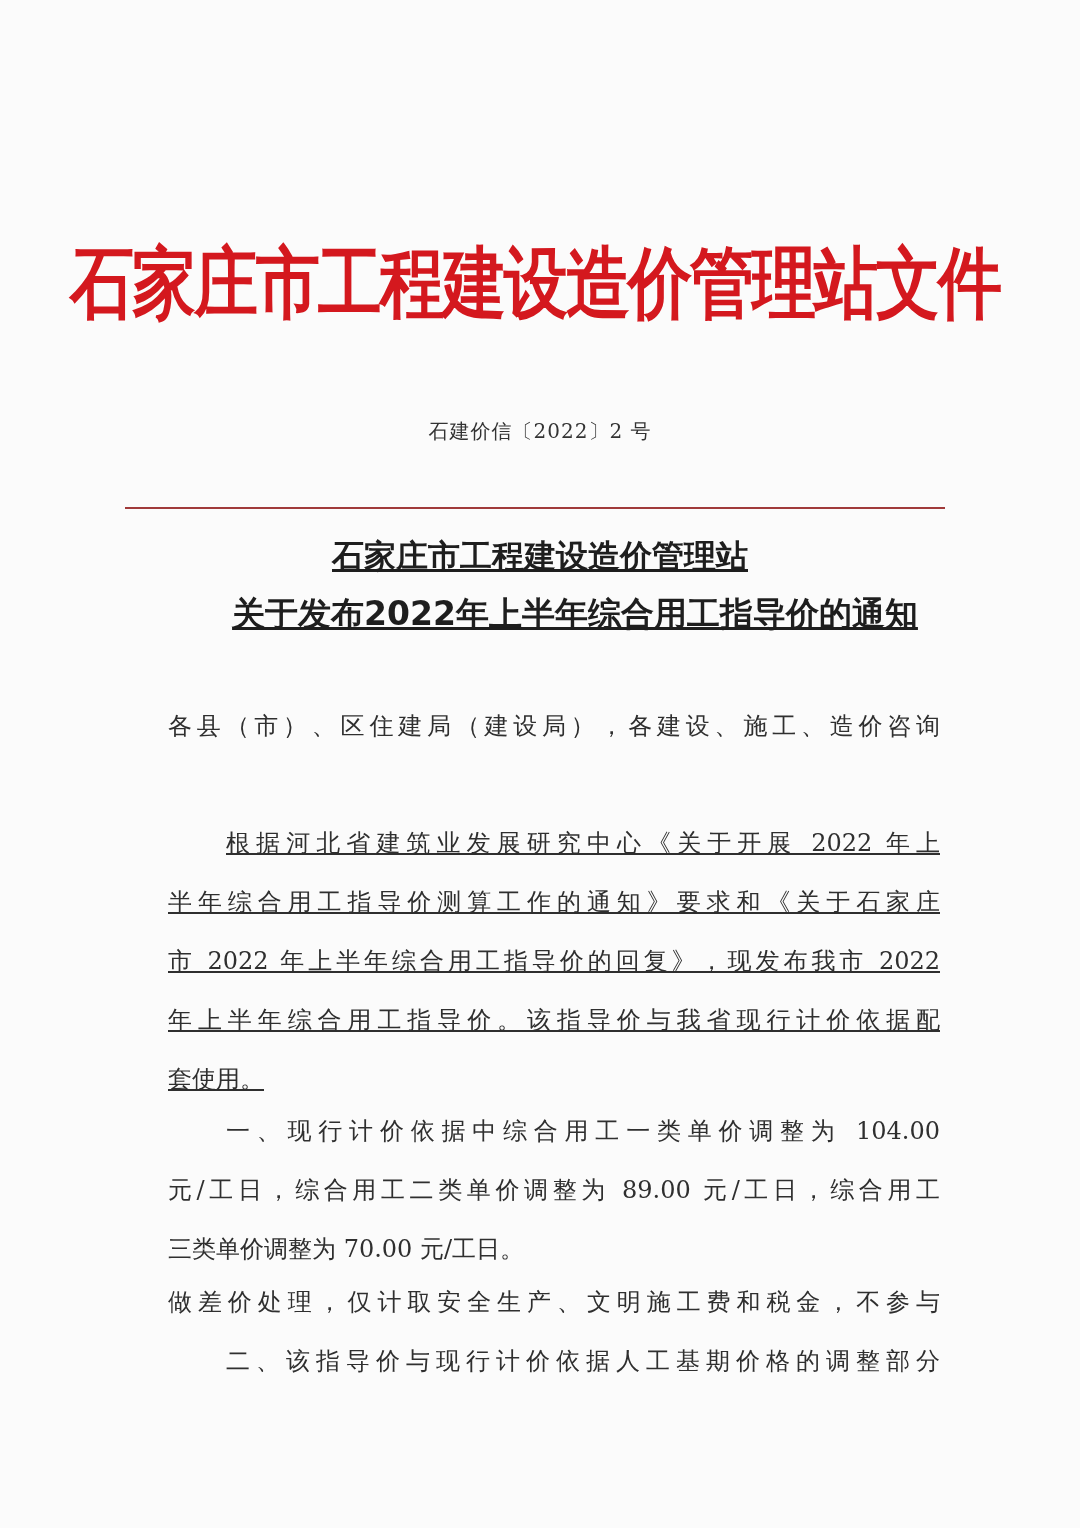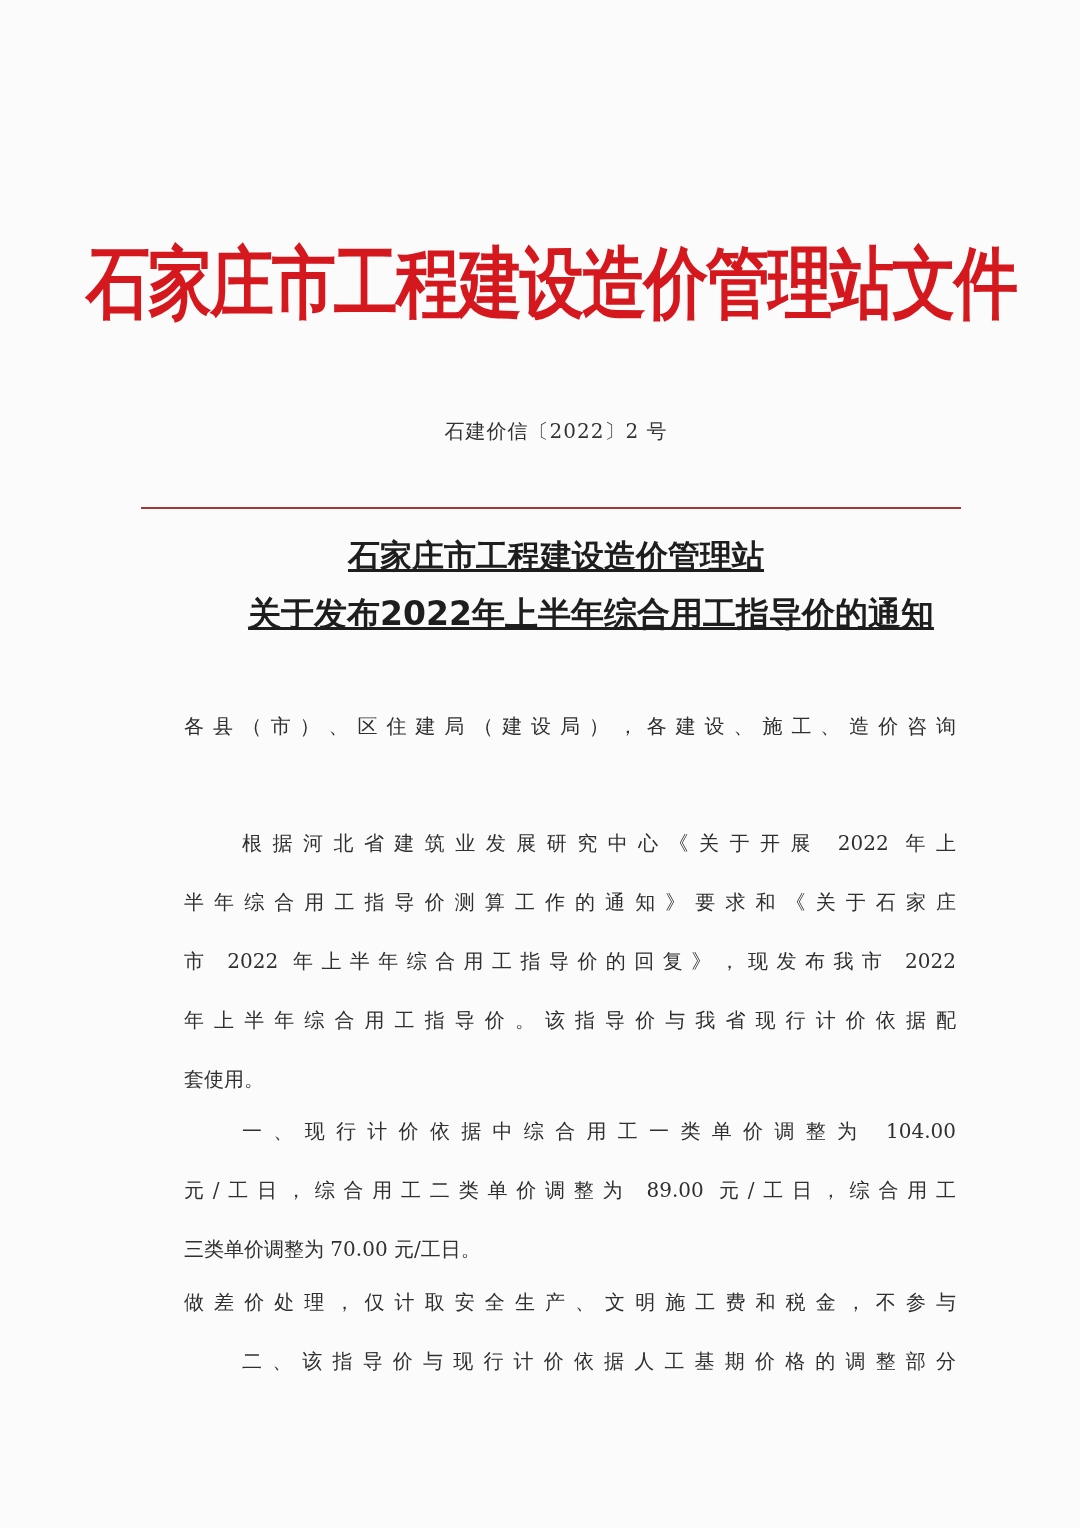--- a/index.html
+++ b/index.html
@@ -3,21 +3,21 @@
 <meta charset="utf-8">
 <style>
   html, body { margin: 0; padding: 0; }
   body {
     width: 1080px; height: 1528px; overflow: hidden;
     background: #fbfbfb;
     font-family: "DejaVu Serif", "Liberation Serif", serif;
     color: #2a2a2a;
     position: relative;
   }
-  .page { position: absolute; left: 16px; top: 0; width: 956px; height: 1528px; }
+  .page { position: absolute; left: 0; top: 0; width: 956px; height: 1528px; }
   .red-head {
     position: absolute; left: 120px; top: 228px; width: 830px; height: 110px;
     display: flex; align-items: center; justify-content: center;
     color: #d4181e;
     font-family: "DejaVu Serif", "Liberation Serif", serif;
     font-weight: bold;
     font-size: 64px;
     letter-spacing: -2px;
     transform: scaleY(1.22);
     white-space: nowrap;
@@ -32,21 +32,21 @@
   }
   .title {
     position: absolute; left: 0; width: 1080px; text-align: center;
     font-family: "DejaVu Sans", "Liberation Sans", sans-serif;
     font-weight: bold; font-size: 32px; color: #1e1e1e; white-space: nowrap; text-decoration: underline;
   }
   .title.l1 { top: 535px; }
   .title.l2 { top: 592px; font-size: 33px; margin-left: 35px; }
   .body-text {
     position: absolute; left: 168px; width: 772px;
-    font-size: 20px; line-height: 59px; color: #2f2f2f;
+    font-size: 24px; line-height: 59px; color: #2f2f2f;
     text-align: justify; text-align-last: left;
   }
   .line { display: block; white-space: nowrap; height: 59px; text-align-last: justify; }
   .line.last { text-align-last: left; }
   .indent { padding-left: 58px; }
 </style>
 </head>
 <body>
 
 <div class="page">
@@ -57,21 +57,21 @@
 
   <div class="red-rule"></div>
 
   <div class="title l1">石家庄市工程建设造价管理站</div>
   <div class="title l2">关于发布2022年上半年综合用工指导价的通知</div>
 
   <div class="body-text" style="top:697px;">
     <span class="line">各县（市）、区住建局（建设局），各建设、施工、造价咨询</span>
   </div>
 
-  <div class="body-text" style="top:814px;">
+  <div class="body-text" style="top:814px;text-decoration:underline;">
     <span class="line indent">根据河北省建筑业发展研究中心《关于开展 2022 年上</span>
     <span class="line">半年综合用工指导价测算工作的通知》要求和《关于石家庄</span>
     <span class="line">市 2022 年上半年综合用工指导价的回复》，现发布我市 2022</span>
     <span class="line">年上半年综合用工指导价。该指导价与我省现行计价依据配</span>
     <span class="line last">套使用。</span>
   </div>
 
   <div class="body-text" style="top:1102px;">
     <span class="line indent">一、现行计价依据中综合用工一类单价调整为 104.00</span>
     <span class="line">元/工日，综合用工二类单价调整为 89.00 元/工日，综合用工</span>

